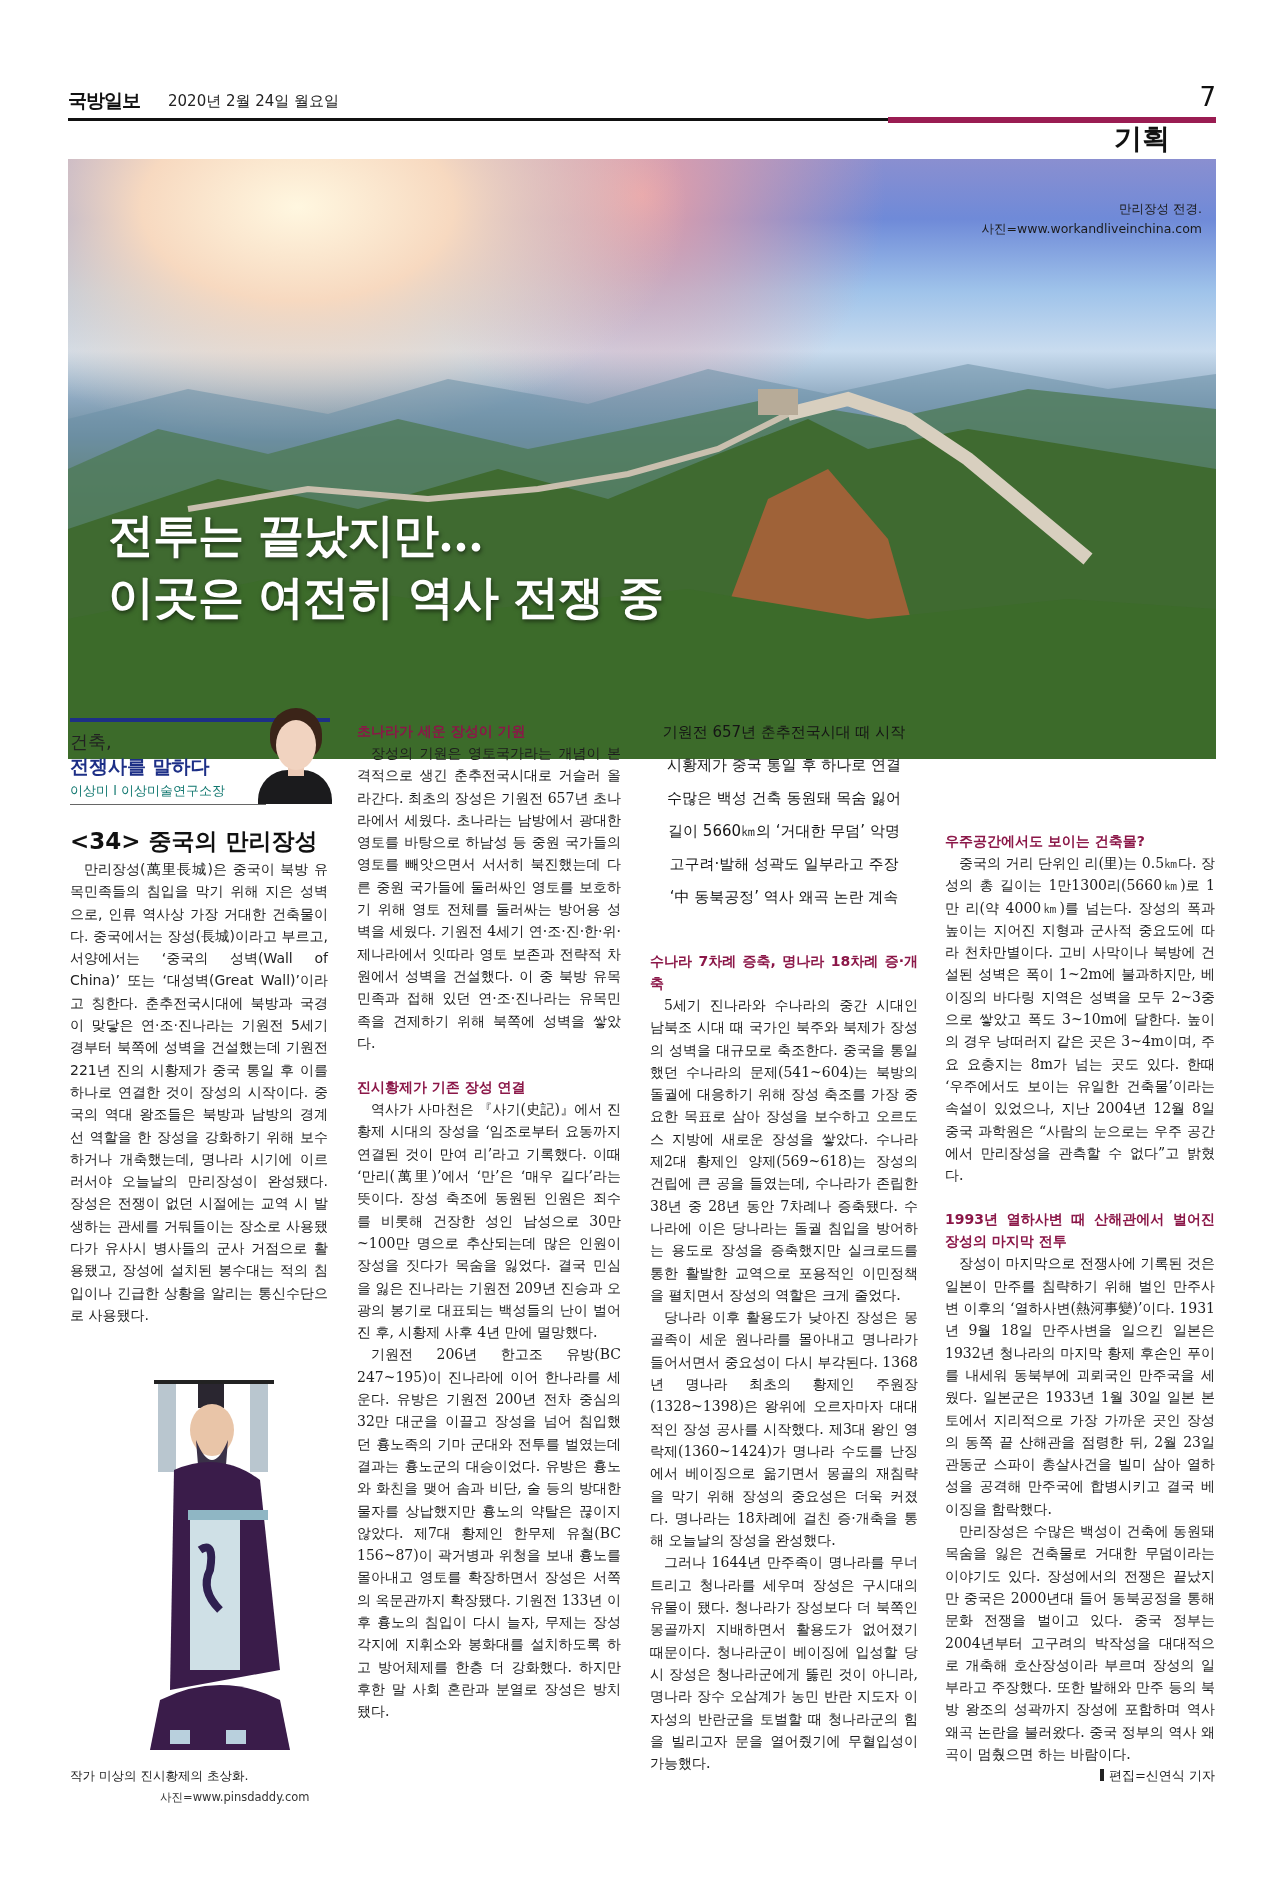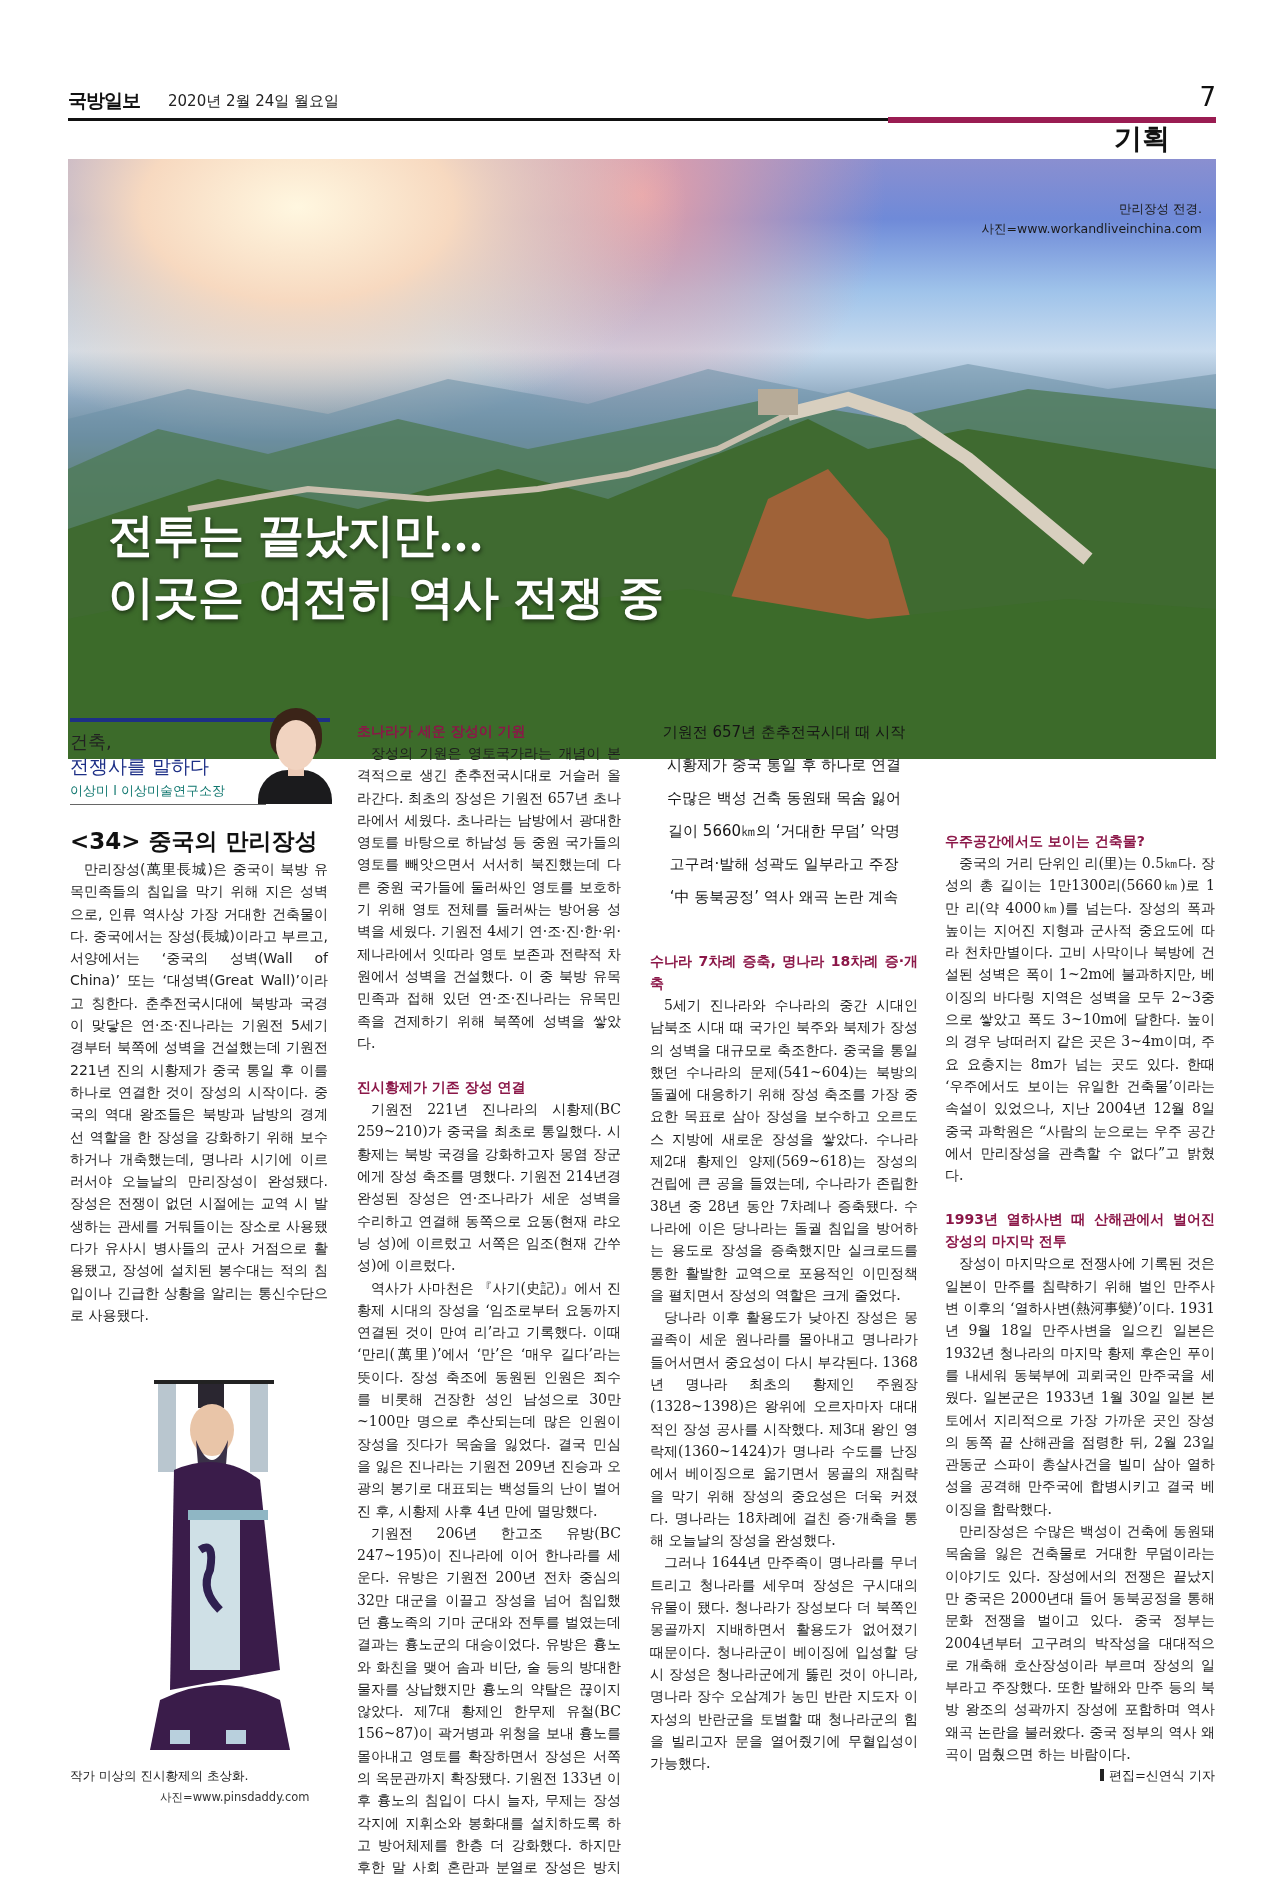--- a/index.html
+++ b/index.html
@@ -34,21 +34,21 @@
   .col3 { left: 650px; width: 268px; font-family: "DejaVu Serif", "Liberation Serif", serif; }
   .col4 { left: 945px; width: 270px; font-family: "DejaVu Serif", "Liberation Serif", serif; }
 
   .col p { text-indent: 1em; }
   .subhead { color: #8b1748; font-weight: bold; font-size: 14px; line-height: 22px; font-family: "DejaVu Sans", "Liberation Sans", sans-serif; text-indent: 0; }
   .gap { height: 22px; }
 
   
   .series-box { position: absolute; left: 70px; top: 718px; width: 260px; height: 96px; border-top: 4px solid #1d2f86; }
   .series-kicker { position: absolute; left: 0; top: 8px; font-size: 18px; color: #222; }
-  .series-title { position: absolute; left: 0; top: 32px; font-size: 19px; font-weight: normal; color: #1d2f86; text-align: center; }
+  .series-title { position: absolute; left: 0; top: 32px; font-size: 19px; font-weight: bold; color: #1d2f86; text-align: center; }
   .series-author { position: absolute; left: 0; top: 60px; font-size: 13px; color: #0f766e; }
   .series-underline { position: absolute; left: 0; top: 82px; width: 196px; height: 1px; background: #666; }
   .avatar { position: absolute; left: 188px; top: -14px; width: 74px; height: 96px; overflow: hidden; }
   .avatar .hair { position: absolute; left: 12px; top: 0; width: 52px; height: 52px; border-radius: 50% 50% 40% 40%; background: #3b2418; }
   .avatar .face { position: absolute; left: 18px; top: 12px; width: 40px; height: 50px; border-radius: 50%; background: #f1d3c0; }
   .avatar .suit { position: absolute; left: 0; top: 62px; width: 74px; height: 40px; border-radius: 30px 30px 0 0; background: #1b1b1d; }
   .avatar .neck { position: absolute; left: 30px; top: 56px; width: 16px; height: 12px; background: #eccab6; }
 
   .article-title { position: absolute; left: 70px; top: 826px; font-size: 23px; font-weight: bold; color: #111; }
   .col1-text { position: absolute; left: 70px; top: 858px; width: 258px; font-size: 14px; line-height: 22.3px; text-align: justify; }
@@ -136,21 +136,20 @@
   <rect x="96" y="360" width="20" height="14" fill="#b9d0dd"></rect>
 </svg>
 <div class="caption-1">작가 미상의 진시황제의 초상화.</div>
 <div class="caption-1-credit">사진=www.pinsdaddy.com</div>
 
 <div class="col col2">
   <div class="subhead">초나라가 세운 장성이 기원</div>
   <p>장성의 기원은 영토국가라는 개념이 본격적으로 생긴 춘추전국시대로 거슬러 올라간다. 최초의 장성은 기원전 657년 초나라에서 세웠다. 초나라는 남방에서 광대한 영토를 바탕으로 하남성 등 중원 국가들의 영토를 빼앗으면서 서서히 북진했는데 다른 중원 국가들에 둘러싸인 영토를 보호하기 위해 영토 전체를 둘러싸는 방어용 성벽을 세웠다. 기원전 4세기 연·조·진·한·위·제나라에서 잇따라 영토 보존과 전략적 차원에서 성벽을 건설했다. 이 중 북방 유목민족과 접해 있던 연·조·진나라는 유목민족을 견제하기 위해 북쪽에 성벽을 쌓았다.</p>
   <div class="gap"></div>
   <div class="subhead">진시황제가 기존 장성 연결</div>
-  <p>기원전 221년 진나라의 시황제(BC 259~210)가 중국을 최초로 통일했다. 시황제는 북방 국경을 강화하고자 몽염 장군에게 장성 축조를 명했다. 기원전 214년경 완성된 장성은 연·조나라가 세운 성벽을 수리하고 연결해 동쪽으로 요동(현재 랴오닝 성)에 이르렀고 서쪽은 임조(현재 간쑤성)에 이르렀다.</p>
   <p>역사가 사마천은 『사기(史記)』에서 진황제 시대의 장성을 ‘임조로부터 요동까지 연결된 것이 만여 리’라고 기록했다. 이때 ‘만리(萬里)’에서 ‘만’은 ‘매우 길다’라는 뜻이다. 장성 축조에 동원된 인원은 죄수를 비롯해 건장한 성인 남성으로 30만~100만 명으로 추산되는데 많은 인원이 장성을 짓다가 목숨을 잃었다. 결국 민심을 잃은 진나라는 기원전 209년 진승과 오광의 봉기로 대표되는 백성들의 난이 벌어진 후, 시황제 사후 4년 만에 멸망했다.</p>
   <p style="height:380px;overflow:hidden;">기원전 206년 한고조 유방(BC 247~195)이 진나라에 이어 한나라를 세운다. 유방은 기원전 200년 전차 중심의 32만 대군을 이끌고 장성을 넘어 침입했던 흉노족의 기마 군대와 전투를 벌였는데 결과는 흉노군의 대승이었다. 유방은 흉노와 화친을 맺어 솜과 비단, 술 등의 방대한 물자를 상납했지만 흉노의 약탈은 끊이지 않았다. 제7대 황제인 한무제 유철(BC 156~87)이 곽거병과 위청을 보내 흉노를 몰아내고 영토를 확장하면서 장성은 서쪽의 옥문관까지 확장됐다. 기원전 133년 이후 흉노의 침입이 다시 늘자, 무제는 장성 각지에 지휘소와 봉화대를 설치하도록 하고 방어체제를 한층 더 강화했다. 하지만 후한 말 사회 혼란과 분열로 장성은 방치됐다.</p>
 </div>
 
 <div class="pullquote">
   <div>기원전 657년 춘추전국시대 때 시작</div>
   <div>시황제가 중국 통일 후 하나로 연결</div>
   <div>수많은 백성 건축 동원돼 목숨 잃어</div>
   <div>길이 5660㎞의 ‘거대한 무덤’ 악명</div>
   <div>고구려·발해 성곽도 일부라고 주장</div>

